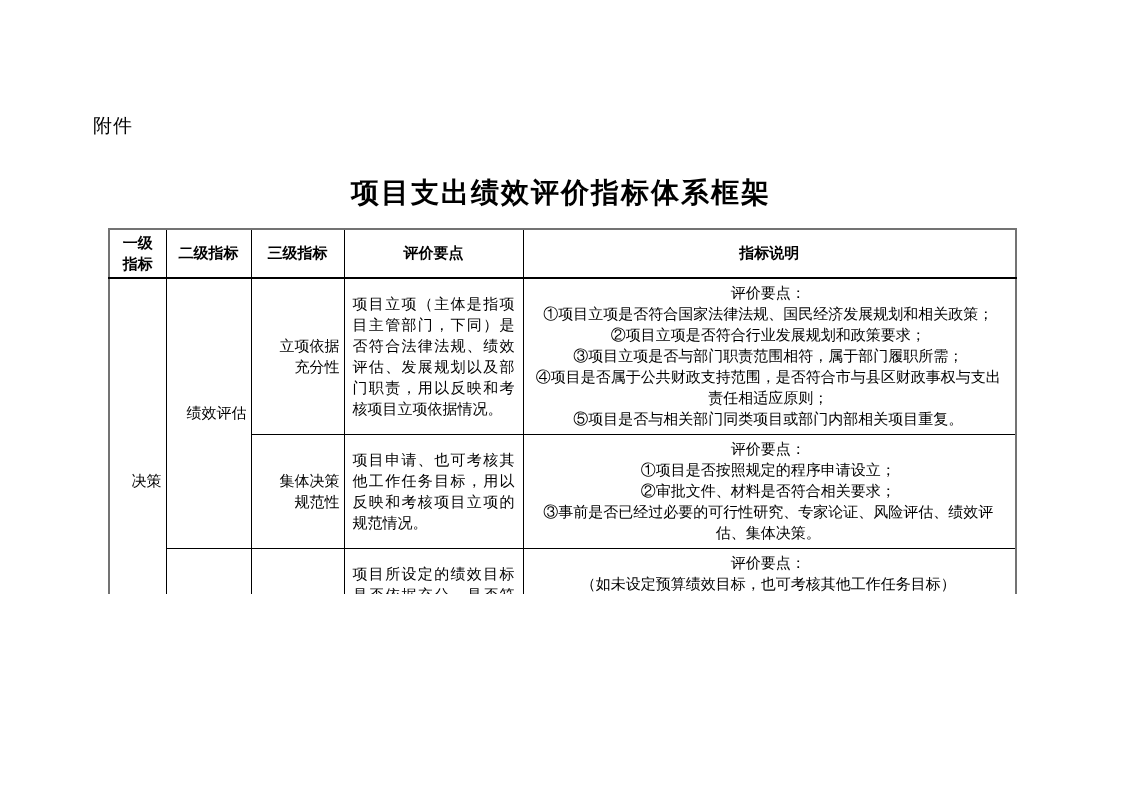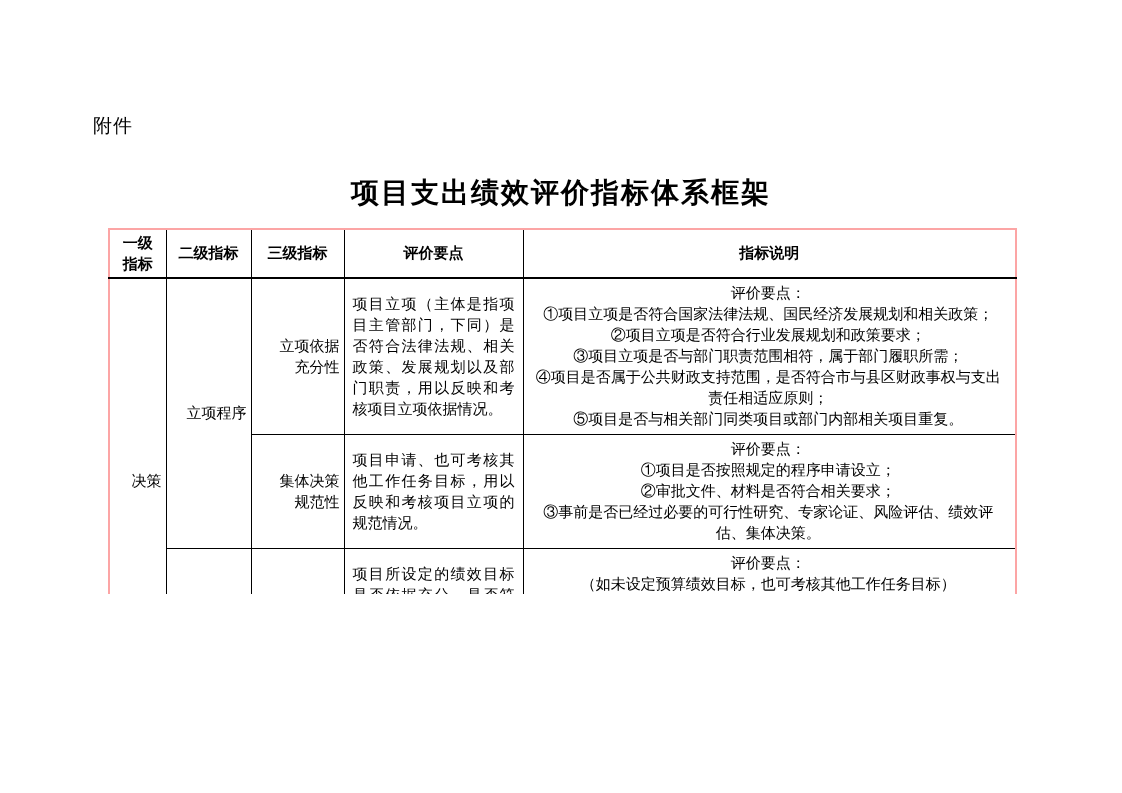--- a/index.html
+++ b/index.html
@@ -41,21 +41,21 @@
     width: 907px;
     border-collapse: collapse;
     table-layout: fixed;
     font-size: 15px;
   }
   .indicator-table td, .indicator-table th {
     border: 1px solid #000;
     vertical-align: middle;
     line-height: 21px;
   }
-  .indicator-table { border: 2px solid #fca5a5; }
+  .indicator-table { border: 2px solid #737373; }
   .indicator-table thead th {
     border-bottom: 2px solid #000;
     font-weight: bold;
     text-align: center;
     height: 49px;
     white-space: pre-line;
     padding: 2px 4px;
   }
   .cell-center {
     text-align: right;
@@ -109,24 +109,24 @@
 指标</th>
         <th>二级指标</th>
         <th>三级指标</th>
         <th>评价要点</th>
         <th>指标说明</th>
       </tr>
     </thead>
     <tbody>
       <tr class="row-1">
         <td class="cell-center" rowspan="3">决策</td>
-        <td class="cell-center" rowspan="2">立项程序</td>
+        <td class="cell-center" rowspan="2">绩效评估</td>
         <td class="cell-center">立项依据
 充分性</td>
-        <td class="cell-explain">项目立项（主体是指项目主管部门，下同）是否符合法律法规、相关政策、发展规划以及部门职责，用以反映和考核项目立项依据情况。</td>
+        <td class="cell-explain">项目立项（主体是指项目主管部门，下同）是否符合法律法规、绩效评估、发展规划以及部门职责，用以反映和考核项目立项依据情况。</td>
         <td class="cell-desc">评价要点：
 ①项目立项是否符合国家法律法规、国民经济发展规划和相关政策；
 ②项目立项是否符合行业发展规划和政策要求；
 ③项目立项是否与部门职责范围相符，属于部门履职所需；
 ④项目是否属于公共财政支持范围，是否符合市与县区财政事权与支出责任相适应原则；
 ⑤项目是否与相关部门同类项目或部门内部相关项目重复。</td>
       </tr>
       <tr class="row-2">
         <td class="cell-center">集体决策
 规范性</td>

